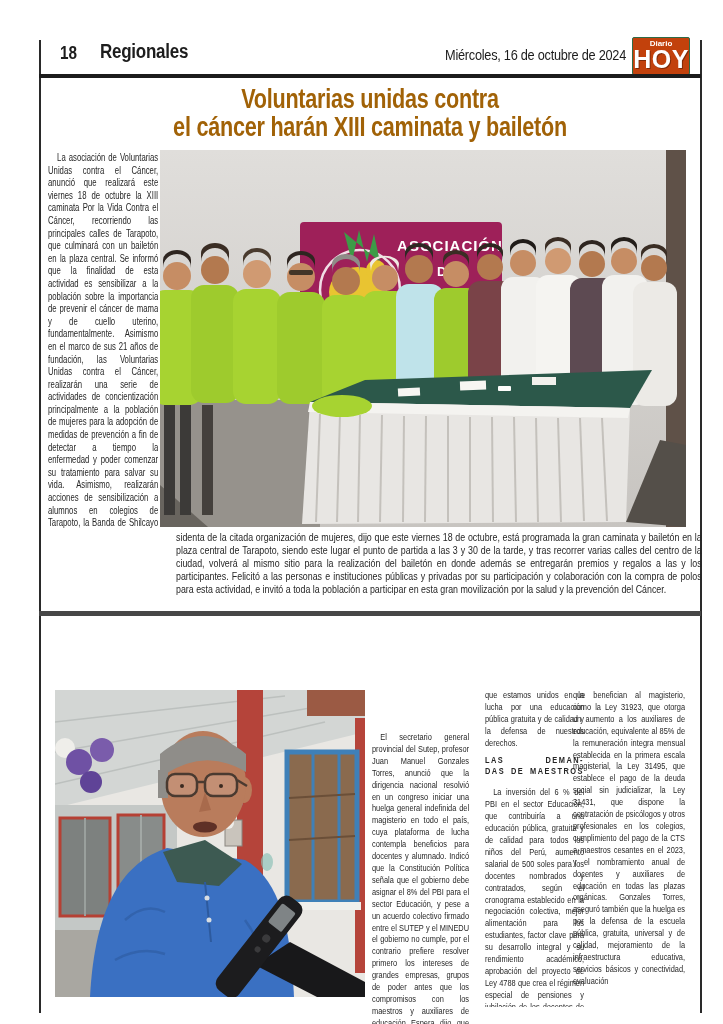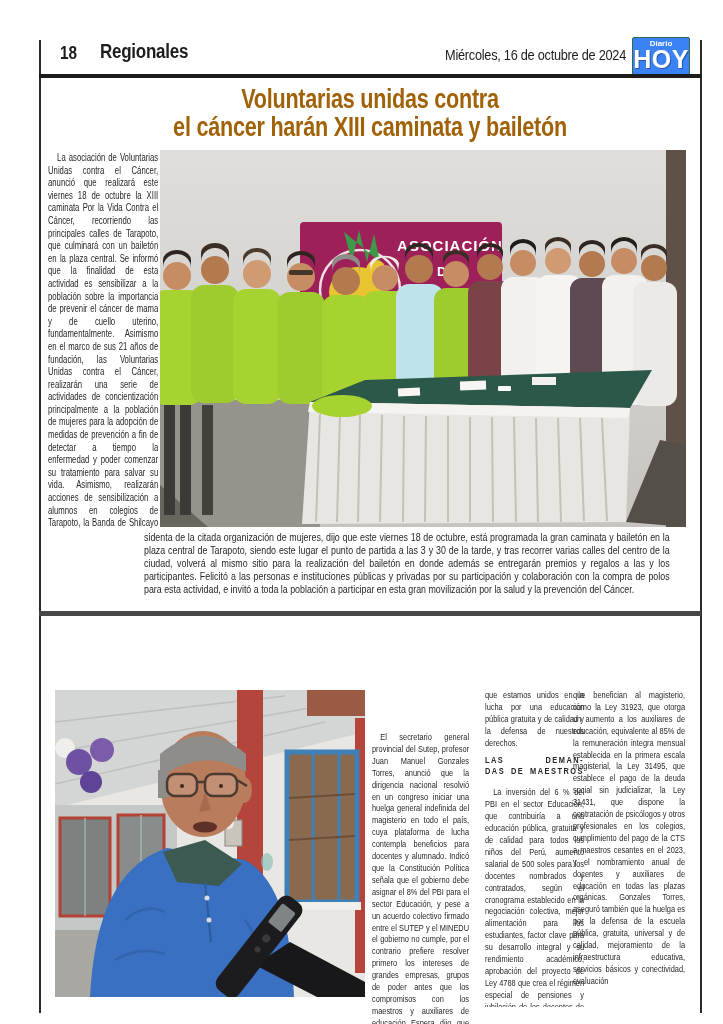--- a/index.html
+++ b/index.html
@@ -7,37 +7,37 @@
         font-family:"Liberation Sans",sans-serif;color:#1d1d1d;}
   .vrule{position:absolute;top:40px;height:973px;width:1.5px;background:#2a2a2a;}
   .vrule.left{left:39px}.vrule.right{left:700px}
   
   .pagenum{position:absolute;left:60px;top:43px;font-size:18px;font-weight:bold;
            transform:scaleX(.85);transform-origin:0 0;}
   .section{position:absolute;left:100px;top:40px;font-size:20px;font-weight:bold;
            transform:scaleX(.85);transform-origin:0 0;letter-spacing:-.3px;}
   .date{position:absolute;left:360px;top:47px;width:266px;text-align:right;font-size:14.5px;
         transform:scaleX(.88);transform-origin:100% 0;letter-spacing:-.3px;}
-  .logo{position:absolute;left:632px;top:37px;width:56px;height:36px;background:#3b82f6;
+  .logo{position:absolute;left:632px;top:37px;width:56px;height:36px;background:#c2410c;
         border:1px solid #2e6b47;border-radius:2px;text-align:center;color:#fff;}
   .logo-top{font-size:8px;font-weight:bold;line-height:10px;margin-top:1px;}
   .logo-main{font-size:25px;font-weight:800;line-height:20px;letter-spacing:.5px;
              text-shadow:1px 1px 0 rgba(0,0,0,.35);}
   .hrule{position:absolute;left:39px;top:74px;width:662px;height:4px;background:#1c1c1c;}
   
   .headline{position:absolute;left:39px;width:662px;text-align:center;font-weight:bold;
             font-size:27px;line-height:28px;color:#a16207;letter-spacing:-.3px;}
   .headline .hl-inner{transform:scaleX(.8);transform-origin:50% 0;}
   .hl1{top:85px}.hl2{top:620px}
   
   .colbox{position:absolute;overflow:hidden;}
   .cond{transform-origin:0 0;text-align:justify;color:#262626;}
   .a1left{left:48px;top:152px;width:110px;height:379px;}
   .a1left .cond{transform:scaleX(.76);width:145px;font-size:10.2px;line-height:12.6px;text-indent:12px;}
-  .a1bottom{left:144px;top:531px;width:526px;height:79px;}
+  .a1bottom{left:176px;top:531px;width:526px;height:79px;}
   .a1bottom .cond{transform:scaleX(.82);width:641px;font-size:10.8px;line-height:12.9px;}
   .divider{position:absolute;left:39px;top:611px;width:662px;height:5px;background:#474747;}
   .a2col .cond{transform:scaleX(.75);width:133.4%;font-size:9.9px;line-height:11.9px;}
   .a2c1{left:372px;top:689px;width:97px;height:318px;margin-top:42px;}
   .a2c1 .cond{text-indent:11px;}
   .a2c2{left:485px;top:689px;width:99px;height:318px;}
   .a2c3{left:573px;top:689px;width:112px;height:318px;}
   .a2c2 p{margin:0;}
   .a2c2 .p2{margin-top:9px;text-indent:11px;}
   .subhead{font-weight:bold;letter-spacing:2px;margin:5px 0 3px 0;}

